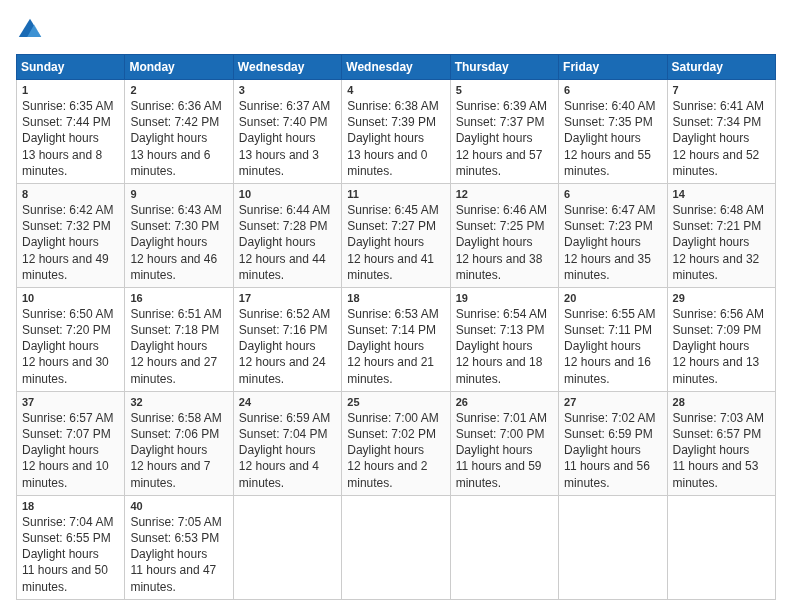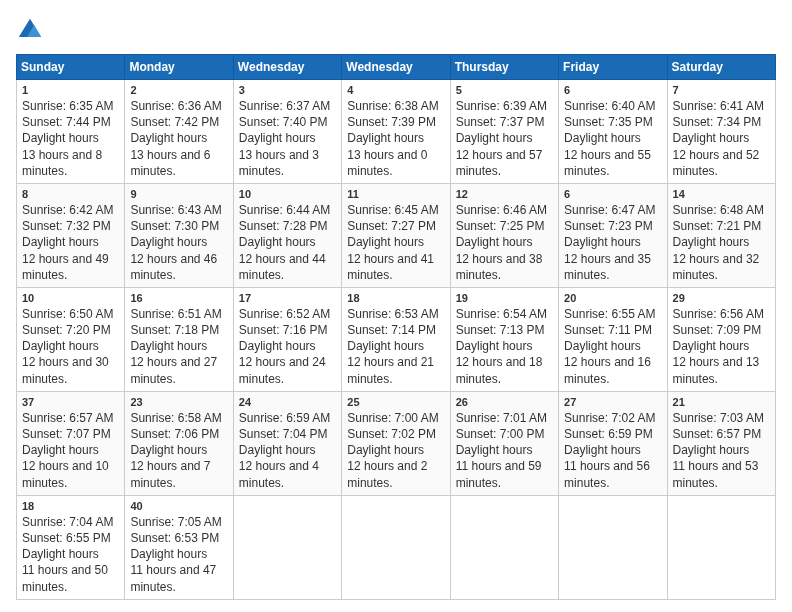--- a/index.html
+++ b/index.html
@@ -325,21 +325,21 @@
           <td>
           <span class="day-num">37</span>
           <div class="day-info">
             Sunrise: 6:57 AM<br>
             Sunset: 7:07 PM<br>
             Daylight hours<br>
             12 hours and 10 minutes.
           </div>
         </td>
           <td>
-          <span class="day-num">23</span>
+          <span class="day-num">32</span>
           <div class="day-info">
             Sunrise: 6:58 AM<br>
             Sunset: 7:06 PM<br>
             Daylight hours<br>
             12 hours and 7 minutes.
           </div>
         </td>
           <td>
           <span class="day-num">24</span>
           <div class="day-info">
@@ -370,21 +370,21 @@
           <td>
           <span class="day-num">27</span>
           <div class="day-info">
             Sunrise: 7:02 AM<br>
             Sunset: 6:59 PM<br>
             Daylight hours<br>
             11 hours and 56 minutes.
           </div>
         </td>
           <td>
-          <span class="day-num">21</span>
+          <span class="day-num">28</span>
           <div class="day-info">
             Sunrise: 7:03 AM<br>
             Sunset: 6:57 PM<br>
             Daylight hours<br>
             11 hours and 53 minutes.
           </div>
         </td>
         </tr>
         <tr>
           <td>

